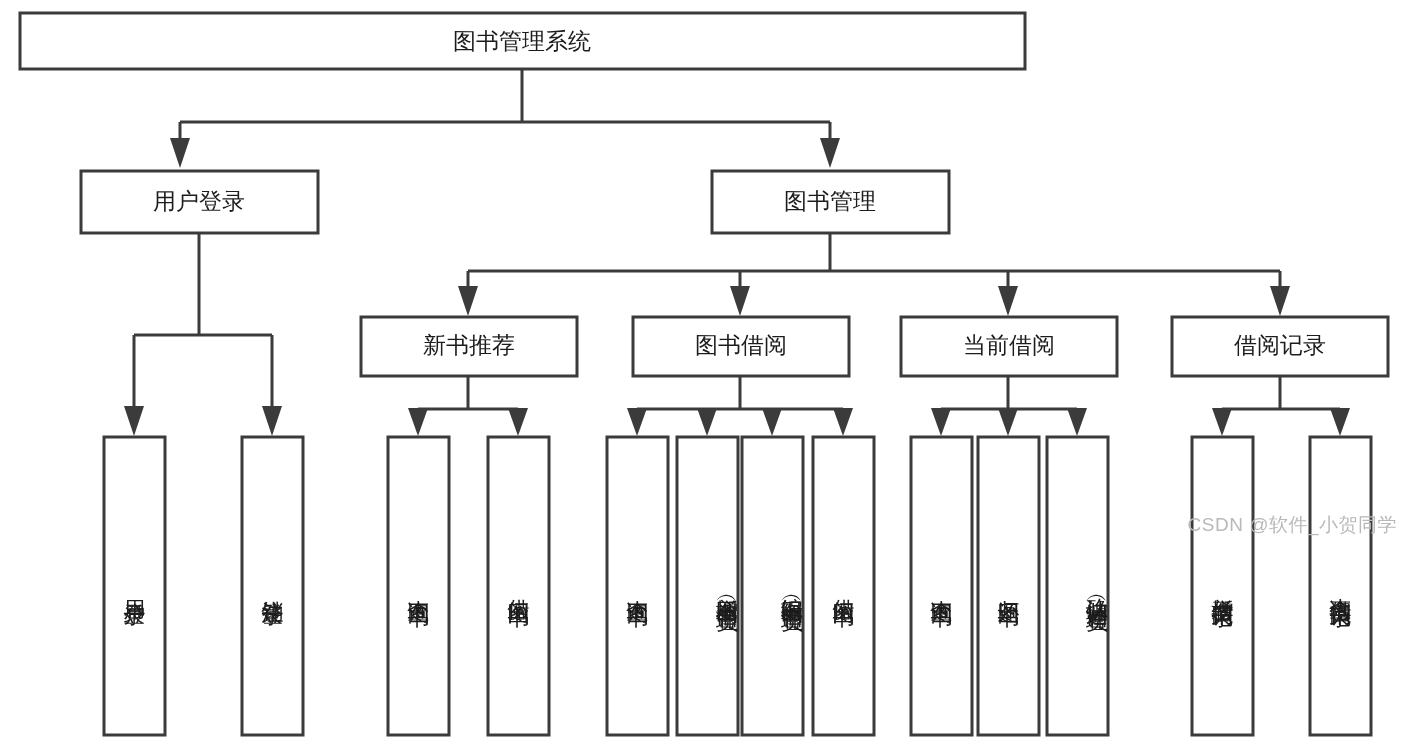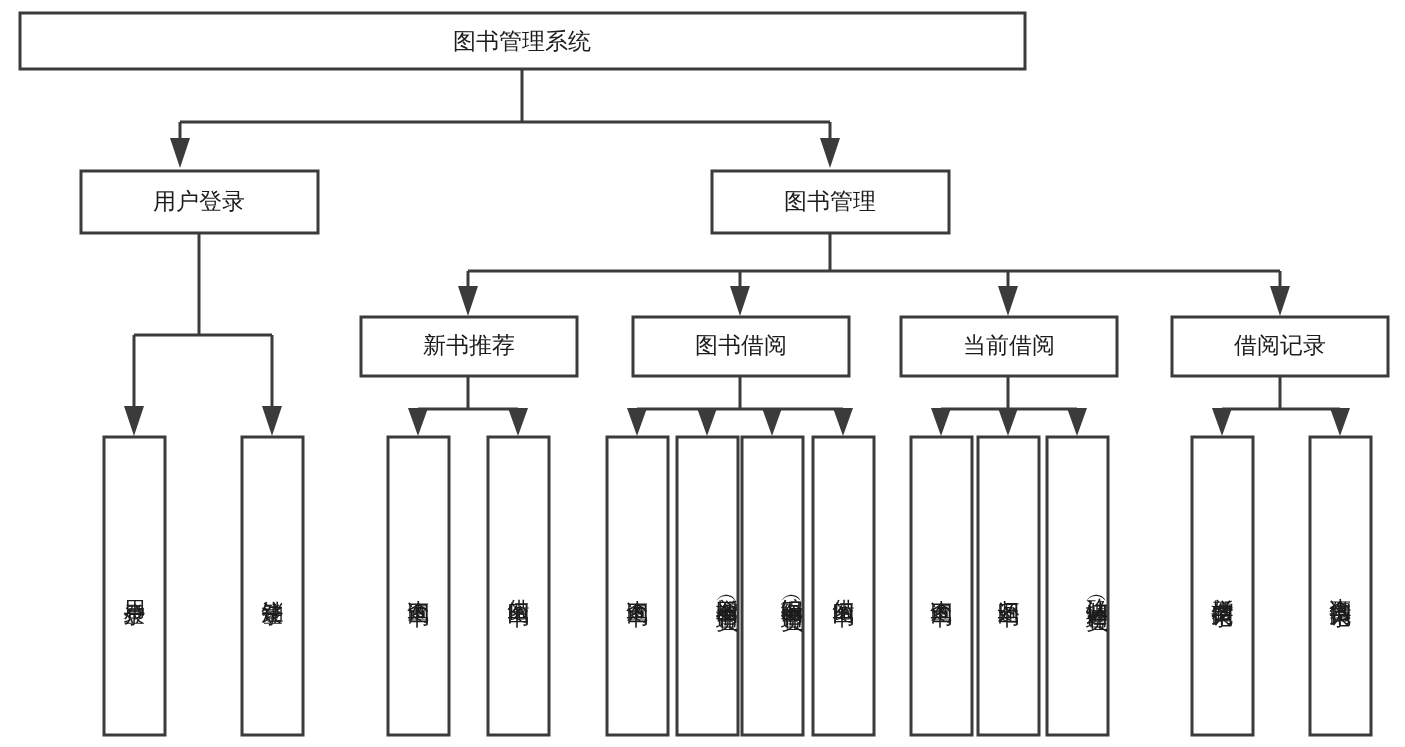--- a/index.html
+++ b/index.html
@@ -236,14 +236,15 @@
   <div class="leaf-label" style="left:742px; top:443px; width:61px; height:292px;">编辑图书（管理员）</div>
   <div class="leaf-label centered" style="left:813px; top:437px; width:61px; height:298px;">借阅图书</div>
 
   <div class="leaf-label centered" style="left:911px; top:437px; width:61px; height:298px;">查询图书</div>
   <div class="leaf-label centered" style="left:978px; top:437px; width:61px; height:298px;">归还图书</div>
   <div class="leaf-label" style="left:1047px; top:443px; width:61px; height:292px;">确认归还（管理员）</div>
 
   <div class="leaf-label centered" style="left:1192px; top:437px; width:61px; height:298px;">新增借阅记录</div>
   <div class="leaf-label centered" style="left:1310px; top:437px; width:61px; height:298px;">查询借阅记录</div>
 
+  <div class="watermark">CSDN @软件_小贺同学</div>
 
 </div>
 
 </body></html>

